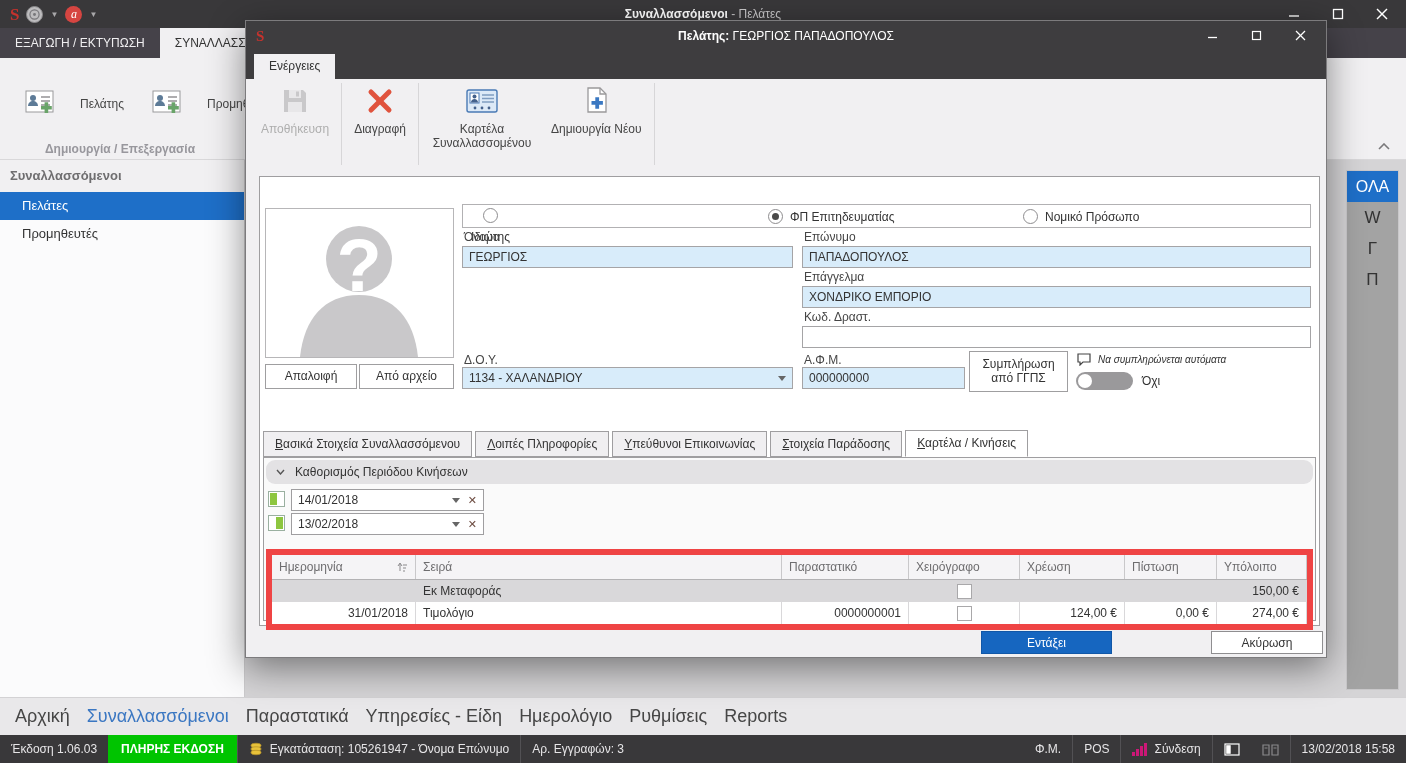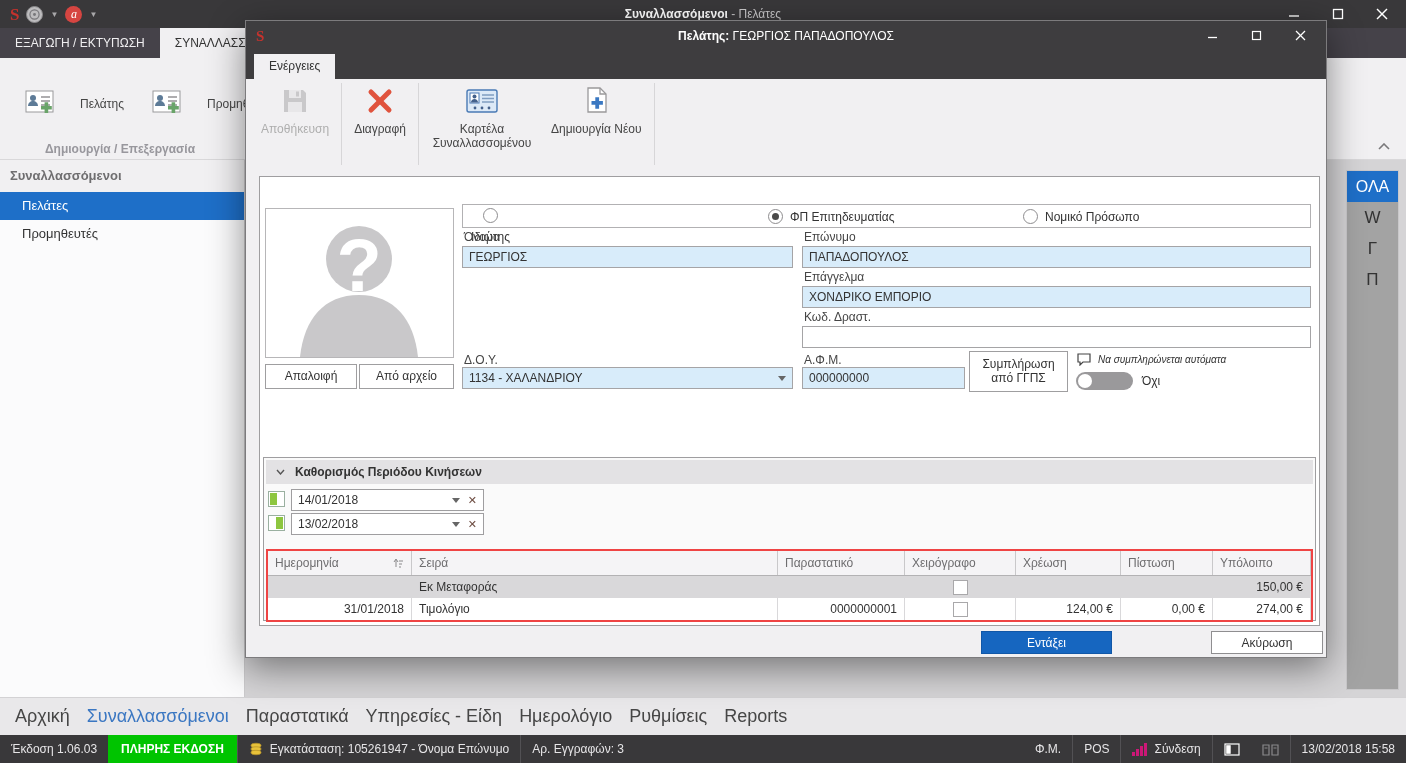--- a/index.html
+++ b/index.html
@@ -88,30 +88,30 @@
 
   .toggle { position:absolute; width:57px; height:18px; border-radius:9px; background:#9a999b; }
   .toggle .knob { position:absolute; left:2px; top:2px; width:14px; height:14px; border-radius:50%; background:#fff; }
 
   .dtabs { position:absolute; left:3px; top:254px; display:flex; }
   .dtab { height:26px; line-height:25px; padding:0 11px; font-size:12px; color:#333; background:#f0eff1; border:1px solid #9f9ea0; margin-right:3px; white-space:nowrap; }
   .dtab::first-letter { text-decoration:underline; }
   .dtab.active { background:#fff; height:27px; margin-top:-1px; border-bottom:1px solid #fff; position:relative; z-index:2; }
 
   .tab-panel { position:absolute; left:3px; top:280px; width:1053px; height:164px; border:1px solid #9f9ea0; background:#fafafa; }
-  .section-hdr { position:absolute; left:2px; top:2px; right:2px; height:24px; background:#e3e2e4; display:flex; align-items:center; gap:10px; padding-left:10px; font-size:12px; font-weight:bold; color:#333; }
+  .section-hdr { position:absolute; left:2px; top:2px; right:2px; height:24px; background:#e3e2e4; display:flex; align-items:center; gap:10px; padding-left:10px; font-size:12px; font-weight:normal; color:#333;border-radius:9px; }
 
   .dicon { position:absolute; width:17px; height:16px; border:1px solid #9ab0a0; background:#fff; }
   .dicon i { position:absolute; top:1px; bottom:1px; width:7px; background:#8dc63f; display:block; }
   .dicon.from i { left:1px; } .dicon.to i { right:1px; }
   .date-combo { position:absolute; width:193px; height:22px; border:1px solid #9f9ea0; background:#fff; display:flex; align-items:center; padding:0 6px; font-size:12px; color:#333; }
   .date-combo .val { flex:1; }
   .date-combo .x { color:#6d4c41; font-size:11px; padding-left:8px; }
 
-  .grid { position:absolute; left:2px; top:91px; width:1047px; border:2px solid #ef4444; background:#fff; }
+  .grid { position:absolute; left:2px; top:91px; width:1047px; border:6px solid #ef4444; background:#fff; }
   .g-row { display:flex; height:22px; }
   .g-row.head { height:25px; background:#f5f4f6; border-bottom:1px solid #b3b2b4; }
   .g-row.gray { background:#d9d8da; }
   .g-cell { padding:0 7px; font-size:12px; color:#333; display:flex; align-items:center; border-right:1px solid #d9d8da; overflow:hidden; white-space:nowrap; }
   .g-row.head .g-cell { color:#6e6d6f; border-right:1px solid #c9c8ca; }
   .g-cell.num { justify-content:flex-end; }
   .g-cell.ctr { justify-content:center; }
   .c0{width:144px;} .c1{width:366px;} .c2{width:127px;} .c3{width:111px;} .c4{width:105px;} .c5{width:92px;} .c6{flex:1;}
   .chk { width:15px; height:15px; border:1px solid #a9a8aa; background:#fff; }
 
@@ -416,20 +416,27 @@
       <svg width="14" height="13" viewBox="0 0 14 13">
           <path d="M1 1 h12 v8 h-7 l-3 3 v-3 h-2 z" fill="none" stroke="#454545" stroke-width="1.2"></path>
         </svg>
       <span style="font-size:10px; color:#333;font-style:italic;">Να συμπληρώνεται αυτόματα</span>
     </div>
     <div class="toggle" style="left:816px; top:195px;">
         <span class="knob"></span>
       </div>
     <span style="position:absolute; left:882px; top:197px; font-size:12px; color:#333;">Όχι</span>
 
+    <div class="dtabs">
+      <div class="dtab">Βασικά Στοιχεία Συναλλασσόμενου</div>
+      <div class="dtab">Λοιπές Πληροφορίες</div>
+      <div class="dtab">Υπεύθυνοι Επικοινωνίας</div>
+      <div class="dtab">Στοιχεία Παράδοσης</div>
+      <div class="dtab active">Καρτέλα / Κινήσεις</div>
+    </div>
 
     <div class="tab-panel">
       <div class="section-hdr">
         <svg width="9" height="6">
             <polyline points="1,1 4.5,5 8,1" fill="none" stroke="#555" stroke-width="1.4"></polyline>
           </svg>
         <span>Καθορισμός Περιόδου Κινήσεων</span>
       </div>
 
       <span class="dicon from" style="left:4px; top:33px;">

